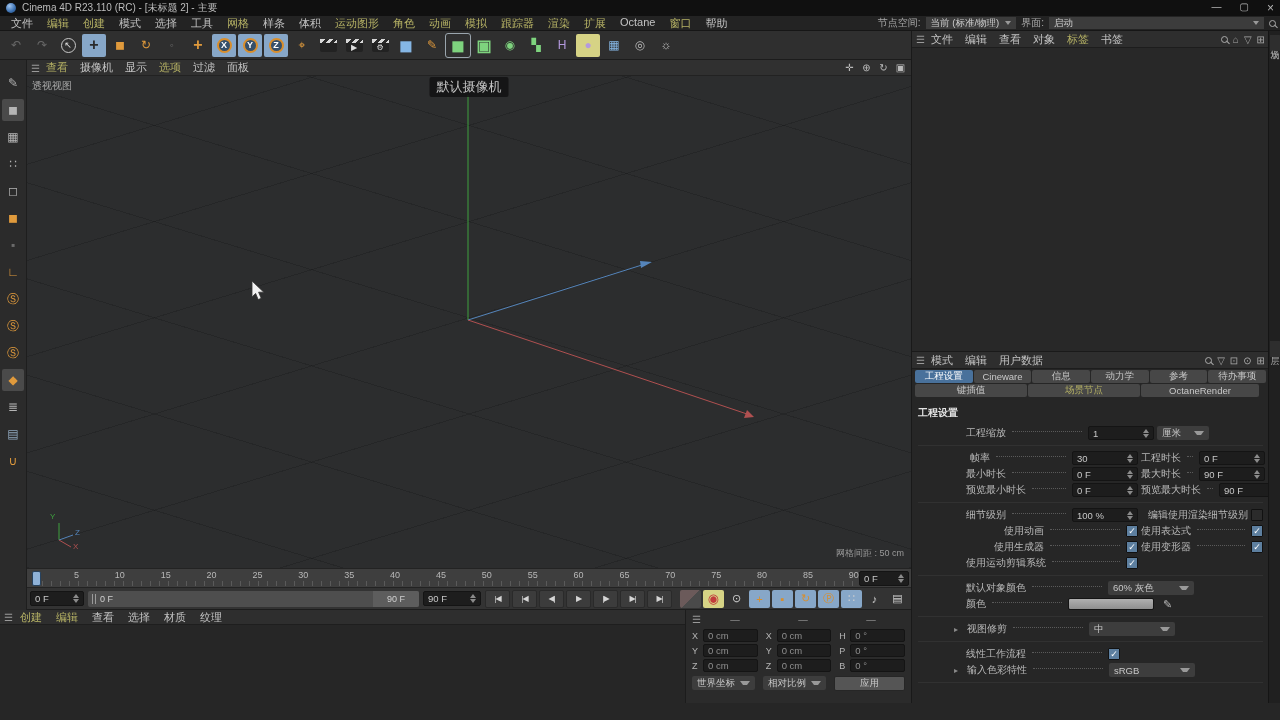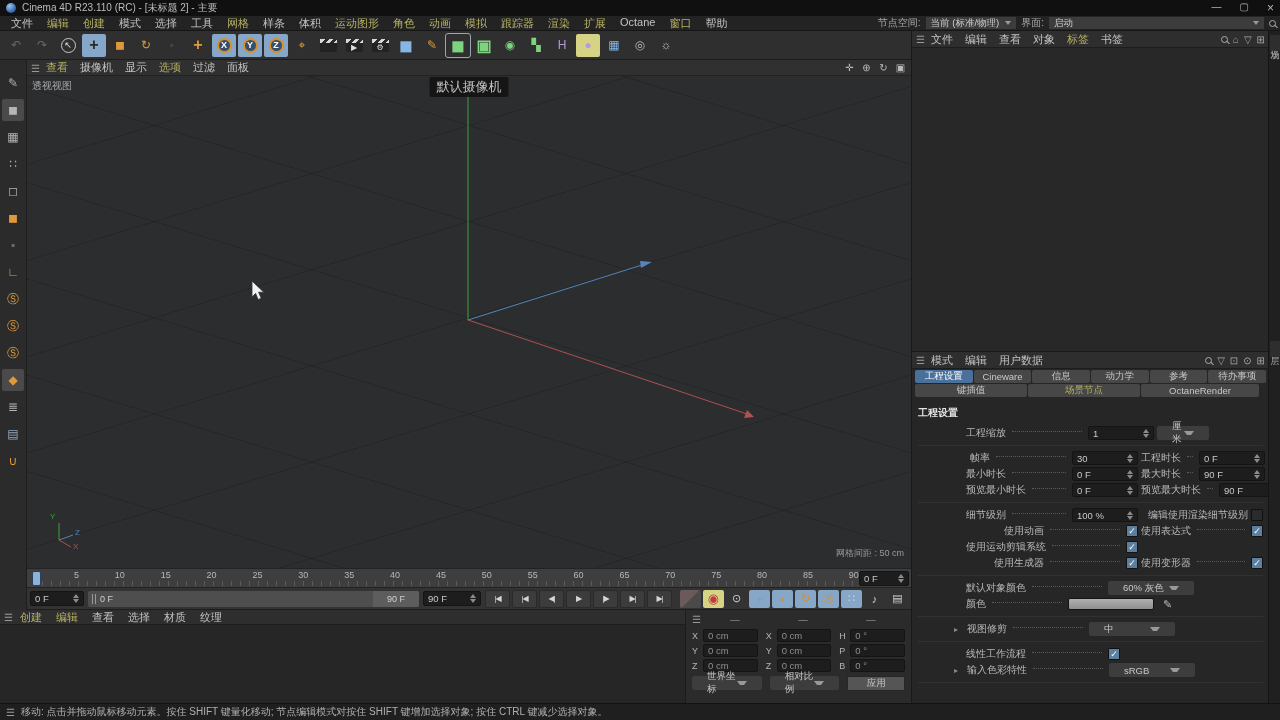--- a/index.html
+++ b/index.html
@@ -127,21 +127,21 @@
   .coord-panel { flex:1; background:#2b2b2b; padding:2px 6px; font-size:9.5px; }
   .coord-head { display:flex; align-items:center; height:14px; color:#9a9a9a; }
   .coord-head .hh { flex:1; text-align:center; }
   .coord-grid { display:flex; gap:8px; margin-top:3px; }
   .coord-col { flex:1; display:flex; flex-direction:column; gap:2px; }
   .coord-row { display:flex; align-items:center; gap:3px; }
   .coord-row .axl { width:8px; color:#b5b5b5; font-size:9px; }
   .coord-row .field { flex:1; height:13px; color:#8f8f8f; }
   .coord-foot { display:flex; gap:8px; margin-top:4px; }
   .dd { display:flex; align-items:center; background:#3d3d3d; border-radius:2px; height:14px;
-    padding:0 15px; font-size:9.5px; color:#c8c8c8; }
+    padding:0 5px; font-size:9.5px; color:#c8c8c8; }
   .dd::after { content:""; border-left:3px solid transparent; border-right:3px solid transparent;
     border-top:4px solid #999; margin-left:auto; padding-left:4px; }
   .btn { background:#3f3f3f; border:1px solid #262626; border-radius:2px; color:#c8c8c8;
     font-size:9.5px; height:15px; display:inline-flex; align-items:center; justify-content:center; padding:0 8px; }
   .btn.light { background:#555; }
 
   
   .statusbar { position:absolute; left:0; top:703px; width:1280px; height:17px; background:#1f1f1f;
     border-top:1px solid #121212; display:flex; align-items:center; gap:6px; padding:0 6px;
     font-size:10px; color:#b0b0b0; }
@@ -771,40 +771,40 @@
               <span class="lbl">使用动画</span>
                 <span class="dots"></span>
               <span class="cb on"></span>
             </span>
             <span class="cell c2">
               <span class="lbl">使用表达式</span>
                 <span class="dots"></span>
               <span class="cb on"></span>
             </span>
           </div>
+            <div class="amrow">
+            <span class="cell c1">
+              <span class="lbl">使用生成器</span>
+                <span class="dots"></span>
+              <span class="cb on"></span>
+            </span>
+            <span class="cell c2">
+              <span class="lbl">使用变形器</span>
+                <span class="dots"></span>
+              <span class="cb on"></span>
+            </span>
+          </div>
             <div class="amrow half">
             <span class="cell c1">
               <span class="lbl">使用运动剪辑系统</span>
                 <span class="dots"></span>
               <span class="cb on"></span>
             </span>
             <span class="cell c2">
               <span class="lbl"></span>
-                <span class="dots"></span>
-              <span class="cb on"></span>
-            </span>
-          </div>
-            <div class="amrow">
-            <span class="cell c1">
-              <span class="lbl">使用生成器</span>
-                <span class="dots"></span>
-              <span class="cb on"></span>
-            </span>
-            <span class="cell c2">
-              <span class="lbl">使用变形器</span>
                 <span class="dots"></span>
               <span class="cb on"></span>
             </span>
           </div>
           </div>
 
         <div class="sep"></div>
 
         <div class="amrow">
           <span class="lbl">默认对象颜色</span>
@@ -846,18 +846,14 @@
       </div>
     </div>
 
     <div class="edge-strip">
 
     <div class="edge-tab">场次</div>
         <div class="edge-tab">层</div>
       </div>
   </div>
 
-  <div class="statusbar">
-    <span class="i-menu"></span>
-    <span>移动: 点击并拖动鼠标移动元素。按住 SHIFT 键量化移动; 节点编辑模式对按住 SHIFT 键增加选择对象; 按住 CTRL 键减少选择对象。</span>
-  </div>
 
 </div>
 
 </body></html>

